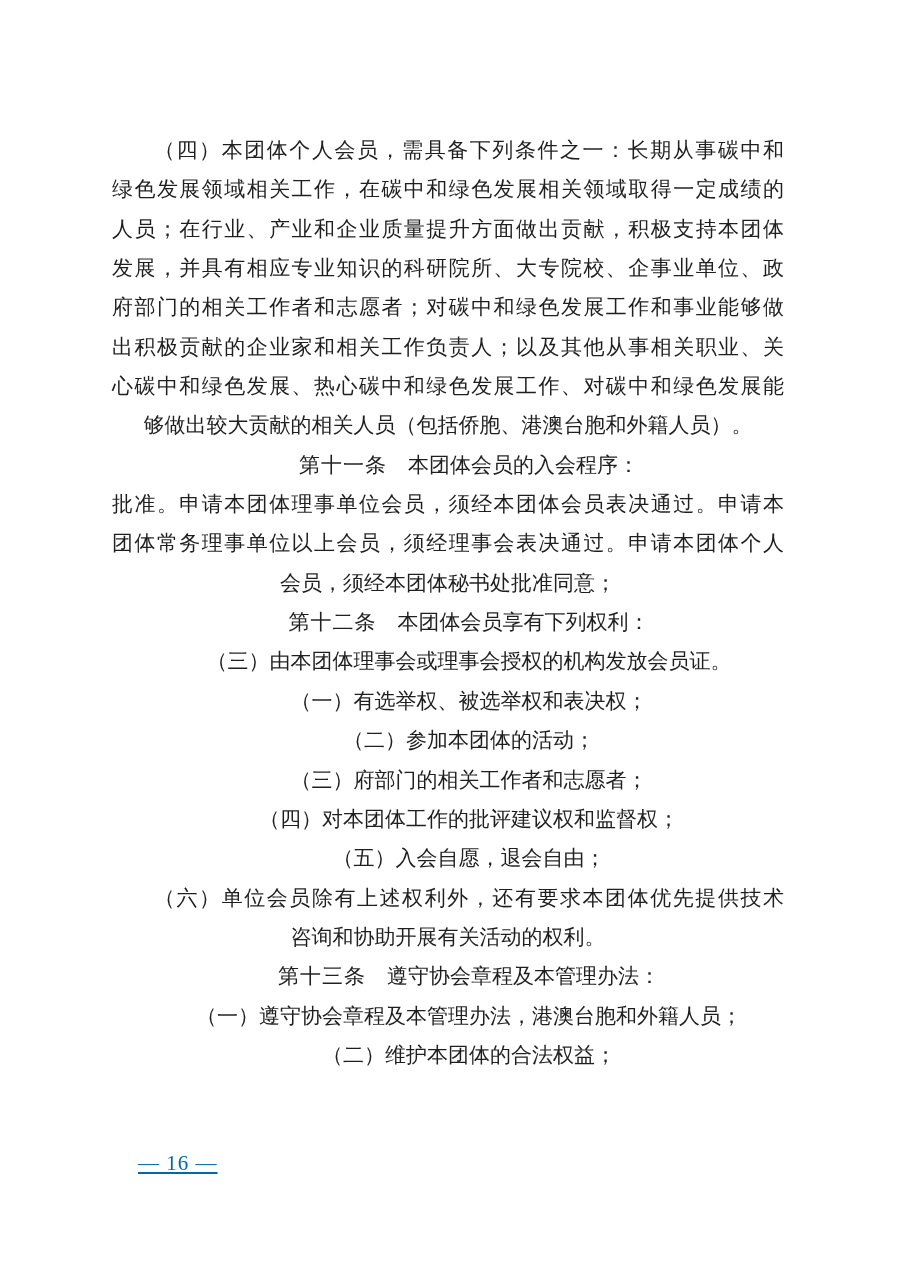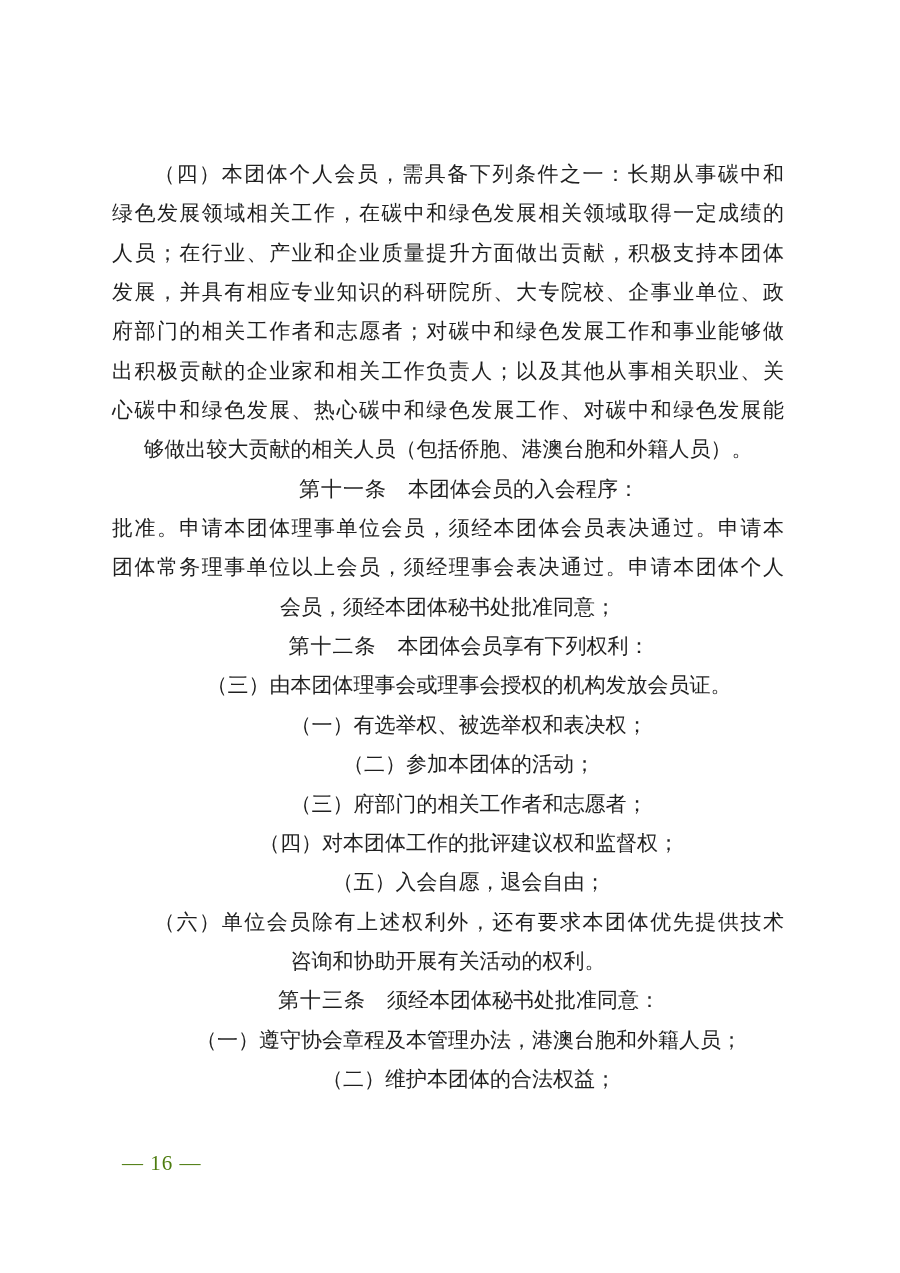--- a/index.html
+++ b/index.html
@@ -17,45 +17,45 @@
     background: #ffffff;
     color: #1f1f1f;
   }
   .doc-body {
     position: absolute;
     left: 112px;
     top: 131px;
     width: 672px;
     font-size: 21px;
     line-height: 39.35px;
-    margin-top: 24px;
   }
   .line {
     height: 39.35px;
     text-align: center;
     white-space: normal;
   }
   .line.indent { text-indent: 2em; }
   .line.justify {
     text-align: justify;
     text-align-last: justify;
   }
   .line .article-no {
     font-weight: 400;
     margin-right: 1em;
     letter-spacing: 1px;
   }
   .page-footer {
     position: absolute;
-    left: 122px;
+    left: 138px;
     top: 1148px;
     font-size: 21px;
     line-height: 30px;
-    color: #4d7c0f;
+    color: #0369a1;
     letter-spacing: 1px;
+    text-decoration: underline;
   }
 </style>
 </head>
 <body>
 
 <div class="page">
   <div class="doc-body">
       <div class="line indent justify"><span>（四）本团体个人会员，需具备下列条件之一：长期从事碳中和</span></div>
       <div class="line justify"><span>绿色发展领域相关工作，在碳中和绿色发展相关领域取得一定成绩的</span></div>
       <div class="line justify"><span>人员；在行业、产业和企业质量提升方面做出贡献，积极支持本团体</span></div>
@@ -70,18 +70,18 @@
       <div class="line"><span>会员，须经本团体秘书处批准同意；</span></div>
       <div class="line indent"><span class="article-no">第十二条</span><span>本团体会员享有下列权利：</span></div>
       <div class="line indent"><span>（三）由本团体理事会或理事会授权的机构发放会员证。</span></div>
       <div class="line indent"><span>（一）有选举权、被选举权和表决权；</span></div>
       <div class="line indent"><span>（二）参加本团体的活动；</span></div>
       <div class="line indent"><span>（三）府部门的相关工作者和志愿者；</span></div>
       <div class="line indent"><span>（四）对本团体工作的批评建议权和监督权；</span></div>
       <div class="line indent"><span>（五）入会自愿，退会自由；</span></div>
       <div class="line indent justify"><span>（六）单位会员除有上述权利外，还有要求本团体优先提供技术</span></div>
       <div class="line"><span>咨询和协助开展有关活动的权利。</span></div>
-      <div class="line indent"><span class="article-no">第十三条</span><span>须经本团体秘书处批准同意：</span></div>
+      <div class="line indent"><span class="article-no">第十三条</span><span>遵守协会章程及本管理办法：</span></div>
       <div class="line indent"><span>（一）遵守协会章程及本管理办法，港澳台胞和外籍人员；</span></div>
       <div class="line indent"><span>（二）维护本团体的合法权益；</span></div>
     </div>
   <div class="page-footer">— 16 —</div>
 </div>
 
 </body></html>

